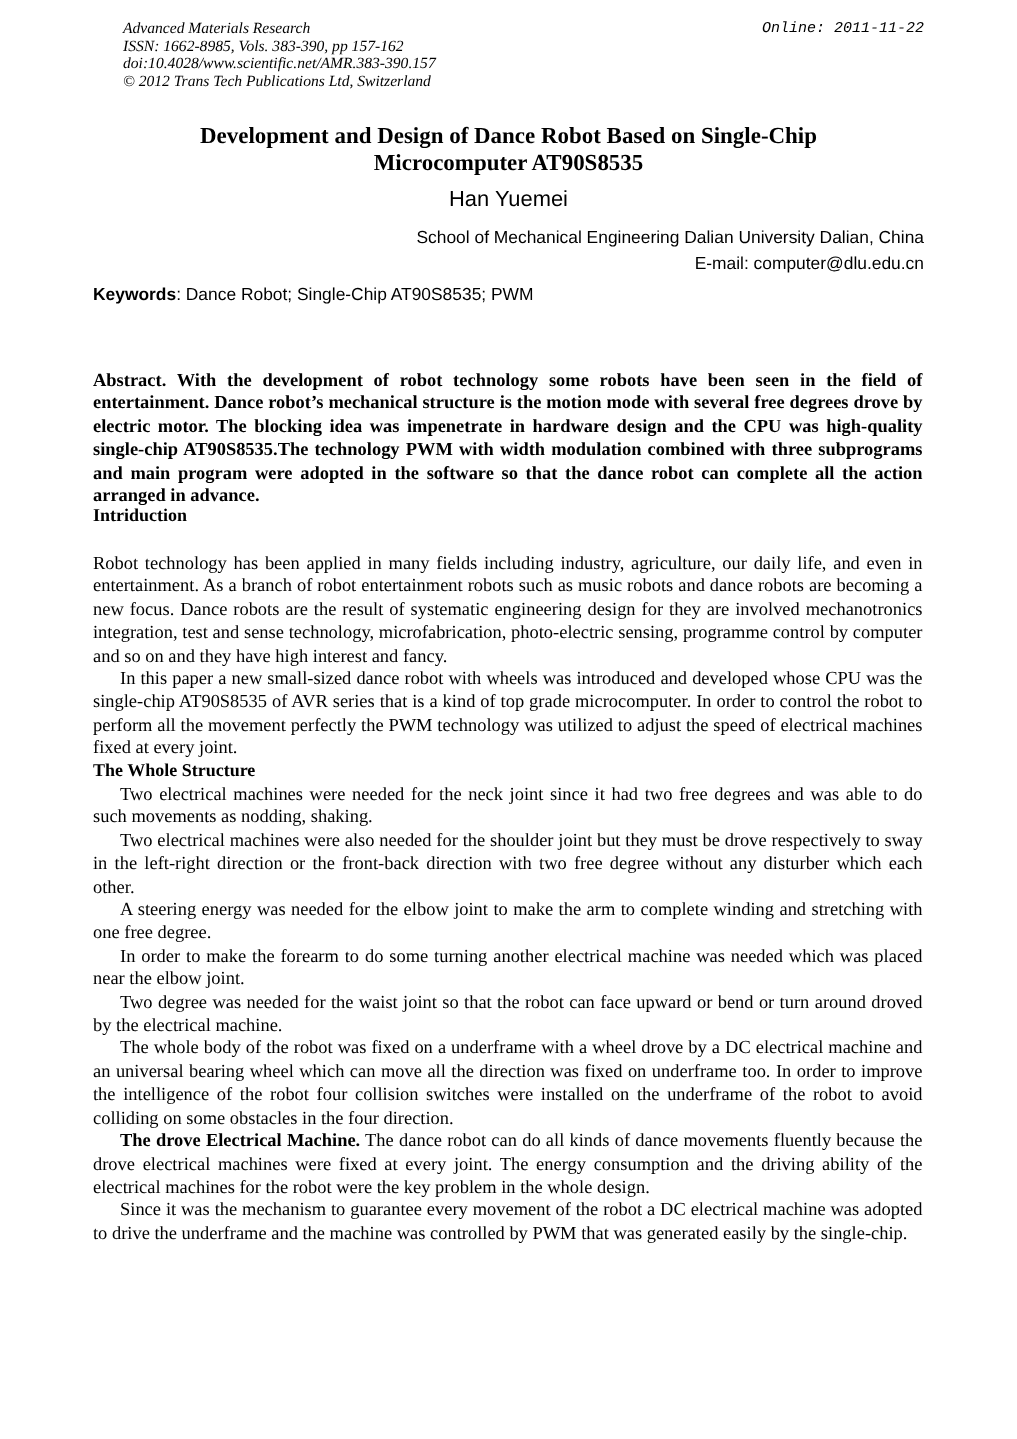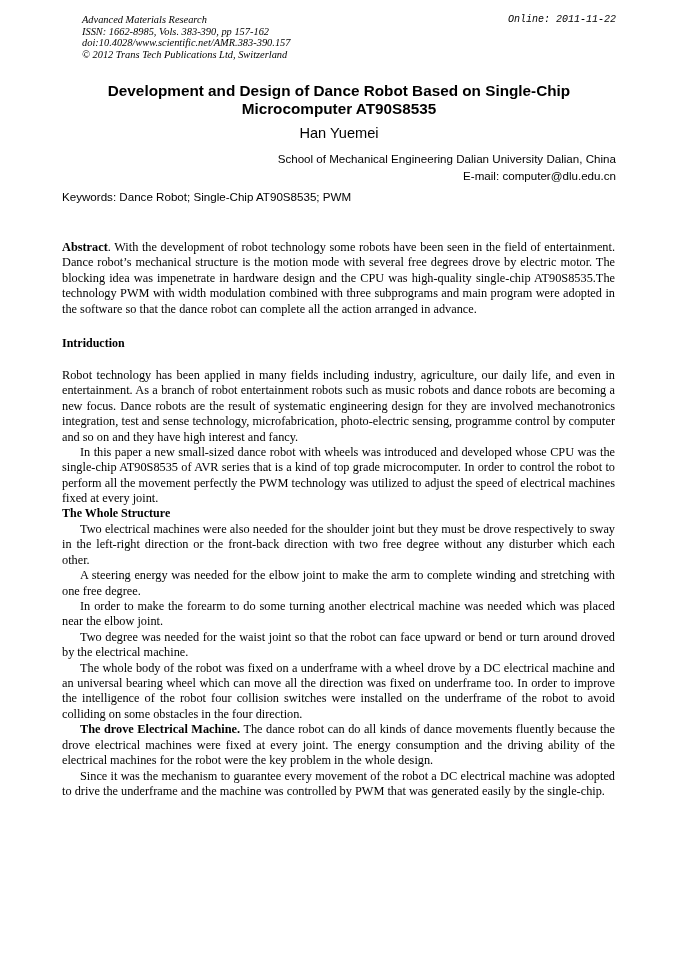--- a/index.html
+++ b/index.html
@@ -11,51 +11,51 @@
     font-size: 10.4px; line-height: 11.6px; margin-left: 20px;
   }
   .header-left div { white-space: nowrap; }
   .header-right {
     position: absolute; right: 62px; top: 14px;
     font-family: Liberation Mono, monospace; font-style: italic;
     font-size: 10px; line-height: 11.6px; white-space: nowrap;
   }
   .title {
     position: absolute; left: 62px; width: 554px; top: 82px;
-    font-family: Liberation Sans, sans-serif; font-weight: bold;
+    font-family: Liberation Serif, serif; font-weight: bold;
     font-size: 15.3px; line-height: 18px; text-align: center;
   }
   .author {
     position: absolute; left: 62px; width: 554px; top: 124px;
     font-family: "Liberation Sans", sans-serif; font-size: 14.6px;
     line-height: 18px; text-align: center;
   }
   .affil {
     position: absolute; left: 62px; width: 554px; top: 150px;
     font-family: "Liberation Sans", sans-serif; font-size: 11.6px;
     line-height: 17px; text-align: right;
   }
   .keywords {
     position: absolute; left: 62px; width: 554px; top: 189px;
     font-family: "Liberation Sans", sans-serif; font-size: 11.6px;
     line-height: 15px;
   }
-  .keywords b { font-weight: normal; }
+  .keywords b { font-weight: bold; }
   .body-text {
     position: absolute; left: 62px; width: 553px;
     font-family: "Liberation Serif", serif; font-size: 12.3px;
     line-height: 15.4px; text-align: justify;
   }
   .body-text p { margin: 0; }
   .body-text p.indent { text-indent: 18px; }
   .section-heading {
     font-family: "Liberation Serif", serif; font-weight: bold;
     font-size: 12px; line-height: 15.4px; margin: 0;
   }
-  .abstract { top: 240px; }
+  .abstract { top: 246px; font-weight: bold; }
   .intro-h { position: absolute; left: 62px; top: 336px; }
   .intro { top: 368px; }
   .whole-h { position: absolute; left: 62px; top: 506px; }
   .whole { top: 522px; }
   .inline-bold { font-weight: bold; }
 </style>
 </head>
 <body>
 
 <div class="page">
@@ -87,20 +87,21 @@
   </div>
 
   <div class="section-heading intro-h">Intriduction</div>
   <div class="body-text intro">
     <p>Robot technology has been applied in many fields including industry, agriculture, our daily life, and even in entertainment. As a branch of robot entertainment robots such as music robots and dance robots are becoming a new focus. Dance robots are the result of systematic engineering design for they are involved mechanotronics integration, test and sense technology, microfabrication, photo-electric sensing, programme control by computer and so on and they have high interest and fancy.</p>
     <p class="indent">In this paper a new small-sized dance robot with wheels was introduced and developed whose CPU was the single-chip AT90S8535 of AVR series that is a kind of top grade microcomputer. In order to control the robot to perform all the movement perfectly the PWM technology was utilized to adjust the speed of electrical machines fixed at every joint.</p>
   </div>
 
   <div class="section-heading whole-h">The Whole Structure</div>
   <div class="body-text whole">
+    <p class="indent">Two electrical machines were needed for the neck joint since it had two free degrees and was able to do such movements as nodding, shaking.</p>
     <p class="indent">Two electrical machines were also needed for the shoulder joint but they must be drove respectively to sway in the left-right direction or the front-back direction with two free degree without any disturber which each other.</p>
     <p class="indent">A steering energy was needed for the elbow joint to make the arm to complete winding and stretching with one free degree.</p>
     <p class="indent">In order to make the forearm to do some turning another electrical machine was needed which was placed near the elbow joint.</p>
     <p class="indent">Two degree was needed for the waist joint so that the robot can face upward or bend or turn around droved by the electrical machine.</p>
     <p class="indent">The whole body of the robot was fixed on a underframe with a wheel drove by a DC electrical machine and an universal bearing wheel which can move all the direction was fixed on underframe too. In order to improve the intelligence of the robot four   collision switches were installed on the underframe of the robot to avoid colliding on some obstacles in the four direction.</p>
     <p class="indent"><span class="inline-bold">The drove Electrical Machine.</span><span> The dance robot can do all kinds of dance movements fluently because the drove electrical machines were fixed at every joint. The energy consumption and the driving ability of the electrical machines for the robot were the key problem in the whole design.</span></p>
     <p class="indent">Since it was the mechanism to guarantee every movement of the robot a DC electrical machine was adopted to drive the underframe and the machine was controlled by PWM that was generated easily by the single-chip.</p>
   </div>
 
 </div>

